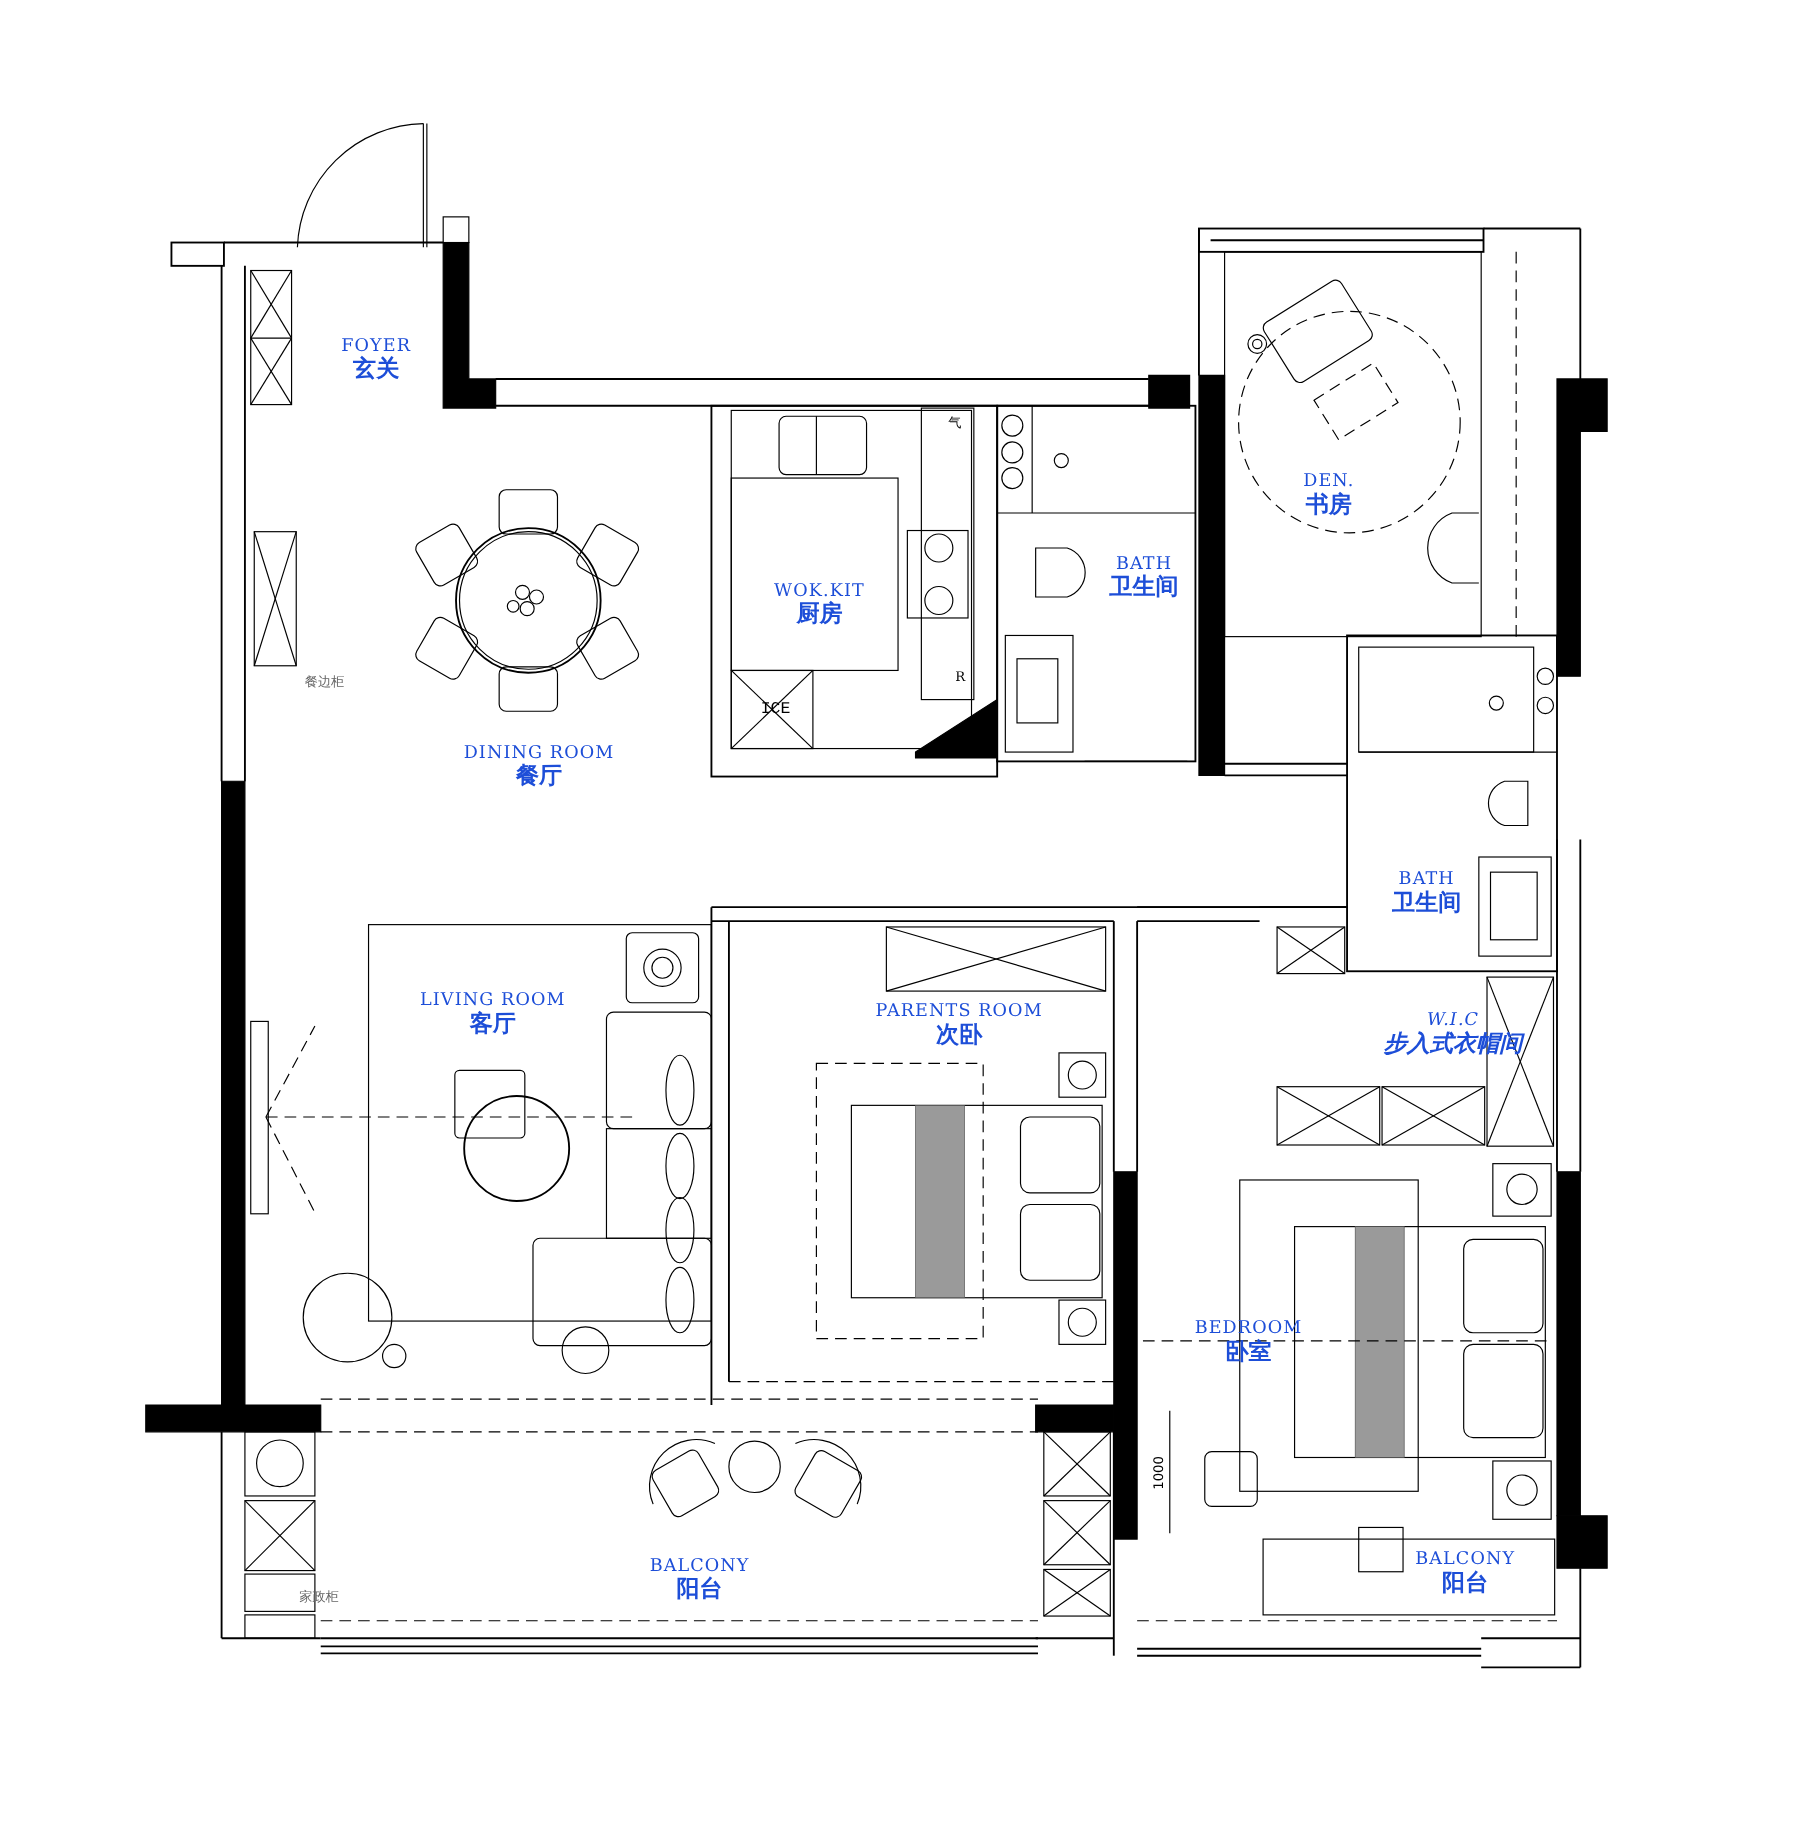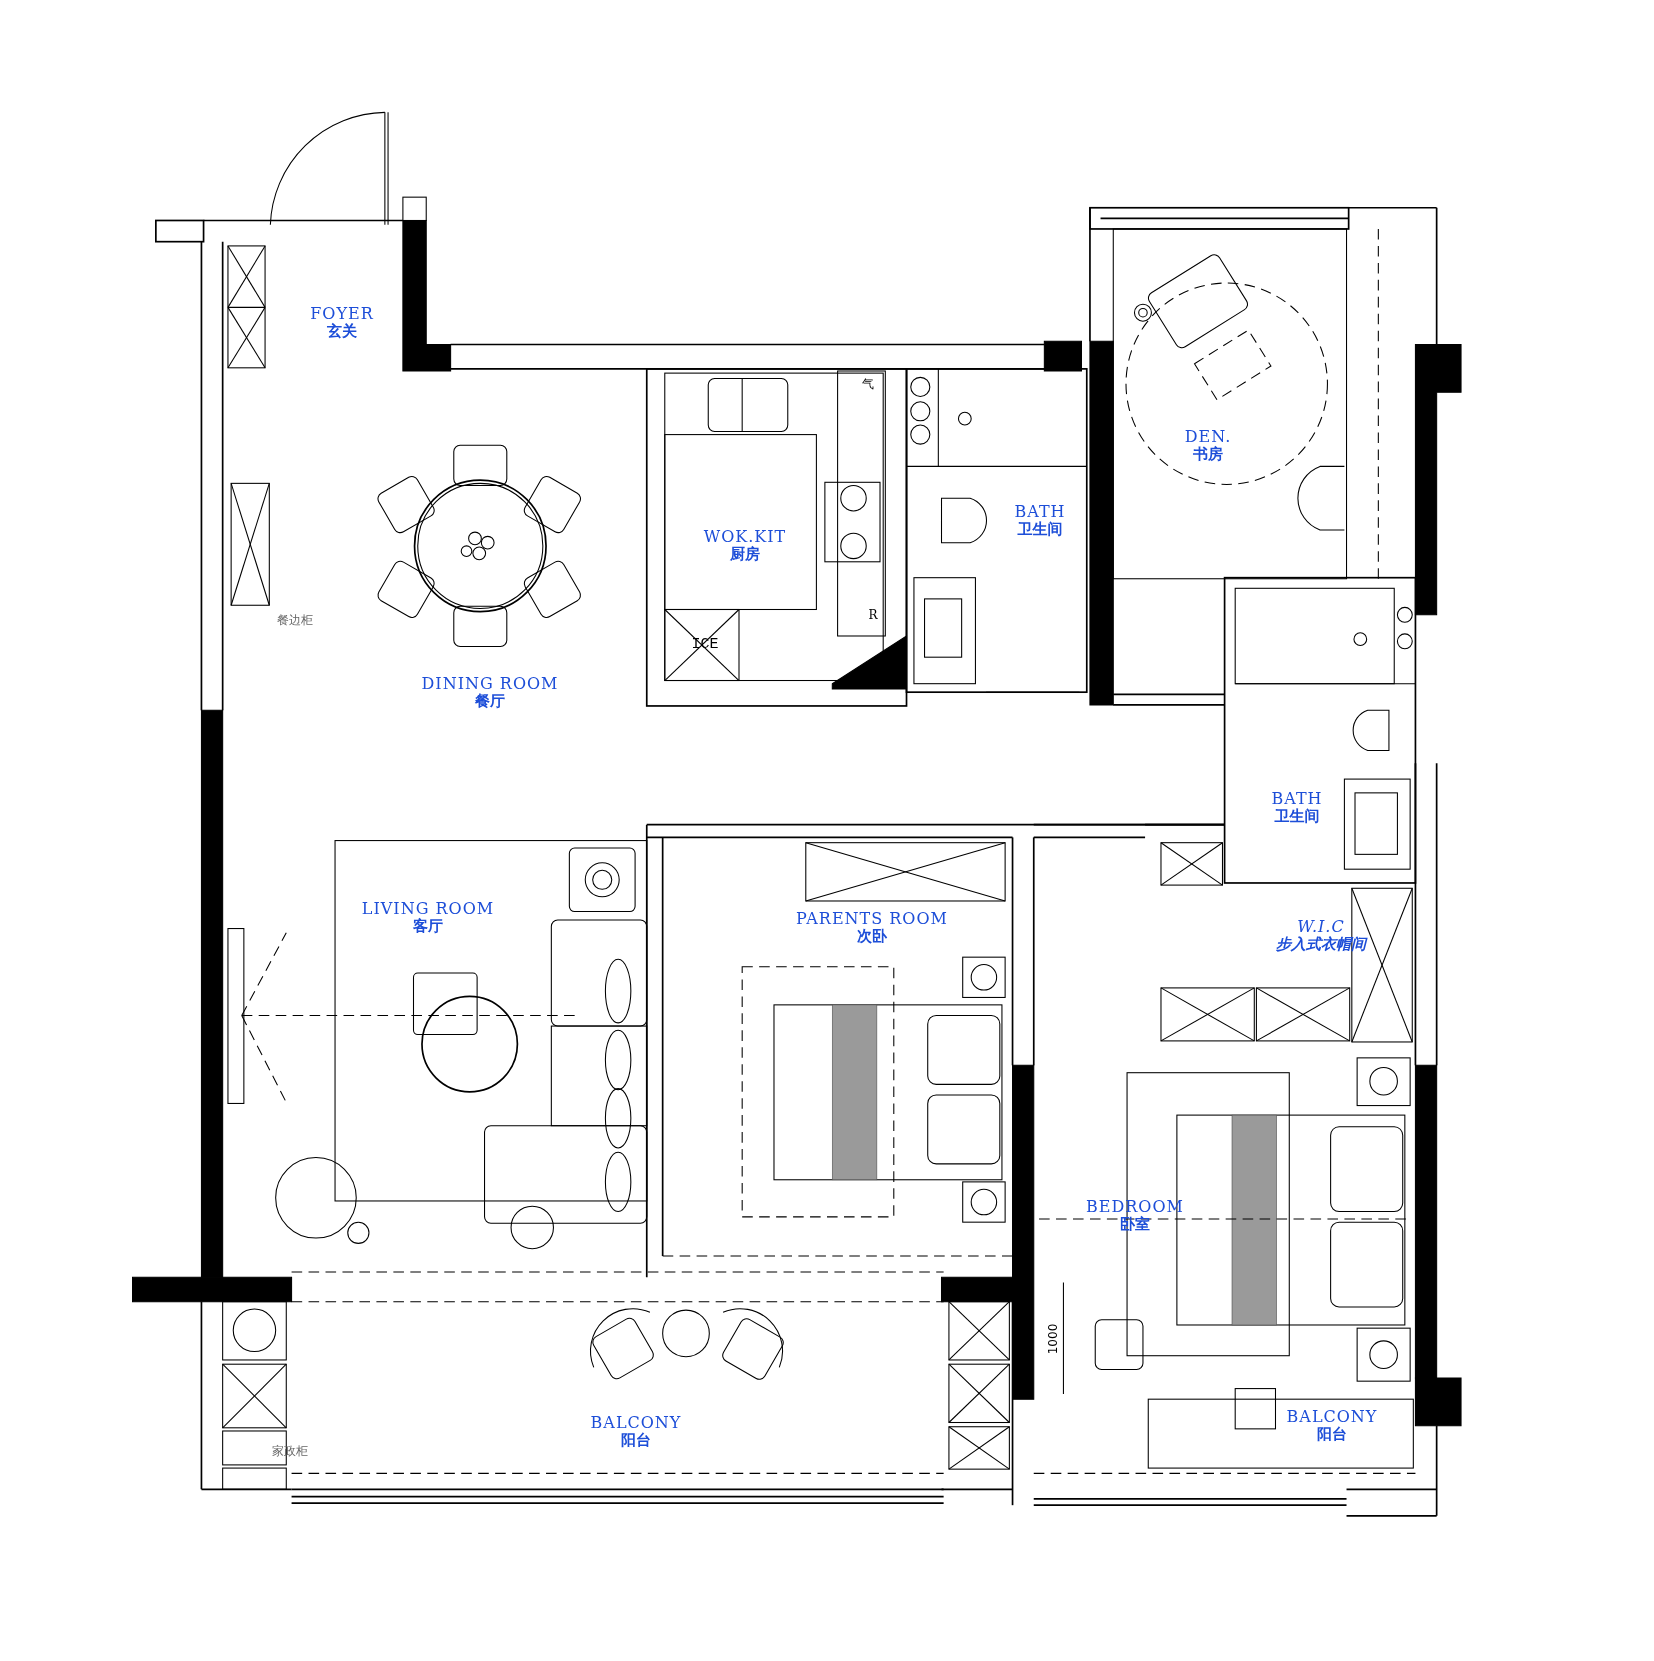--- a/index.html
+++ b/index.html
@@ -5,21 +5,21 @@
   html, body { margin:0; padding:0; background:#ffffff; }
   body { width:1654px; height:1661px; position:relative; overflow:hidden; font-family:"DejaVu Serif", serif; }
   #plan { position:absolute; left:0; top:0; width:1654px; height:1661px; }
   .w { fill:none; stroke:#000; stroke-width:1.6; }
   .t { fill:none; stroke:#000; stroke-width:1; }
   .d { fill:none; stroke:#000; stroke-width:1; stroke-dasharray:10 6; }
   .solid { fill:#000; stroke:#000; }
   .hatch { fill:#9a9a9a; stroke:#555; stroke-width:0.6; }
   .lbl { position:absolute; text-align:center; color:#1d4ed8; line-height:1.15; transform:translateX(-50%); white-space:nowrap; }
   .lbl .en { font-family:"DejaVu Serif", serif; font-size:16px; letter-spacing:1px; }
-  .lbl .zh { font-family:"DejaVu Sans", sans-serif; font-size:15px; font-weight:bold; }
+  .lbl .zh { font-family:"DejaVu Sans", sans-serif; font-size:21px; font-weight:bold; }
   .small { position:absolute; font-family:"DejaVu Sans", sans-serif; font-size:12px; color:#666; transform:translateX(-50%); white-space:nowrap; }
   .dim { position:absolute; font-family:"DejaVu Sans", sans-serif; font-size:12px; transform:rotate(-90deg); transform-origin:center; white-space:nowrap; }
 </style>
 </head>
 <body>
 
 <svg id="plan" viewBox="0 0 1560 1567" preserveAspectRatio="none" xmlns="http://www.w3.org/2000/svg">
 
   <g>
     <path class="t" d="M255 212 A110 110 0 0 1 363 106"></path>
@@ -289,21 +289,21 @@
   <div class="zh">卫生间</div>
 </div>
 <div class="lbl" style="left:1208px;top:428px;">
   <div class="en">DEN.</div>
   <div class="zh">书房</div>
 </div>
 <div class="lbl" style="left:1297px;top:790px;">
   <div class="en">BATH</div>
   <div class="zh">卫生间</div>
 </div>
-<div class="lbl" style="left:428px;top:900px;">
+<div class="lbl" style="left:448px;top:900px;">
   <div class="en">LIVING  ROOM</div>
   <div class="zh">客厅</div>
 </div>
 <div class="lbl" style="left:872px;top:910px;">
   <div class="en">PARENTS  ROOM</div>
   <div class="zh">次卧</div>
 </div>
 <div class="lbl" style="left:1321px;top:918px;font-style:italic;">
   <div class="en">W.I.C</div>
   <div class="zh">步入式衣帽间</div>

